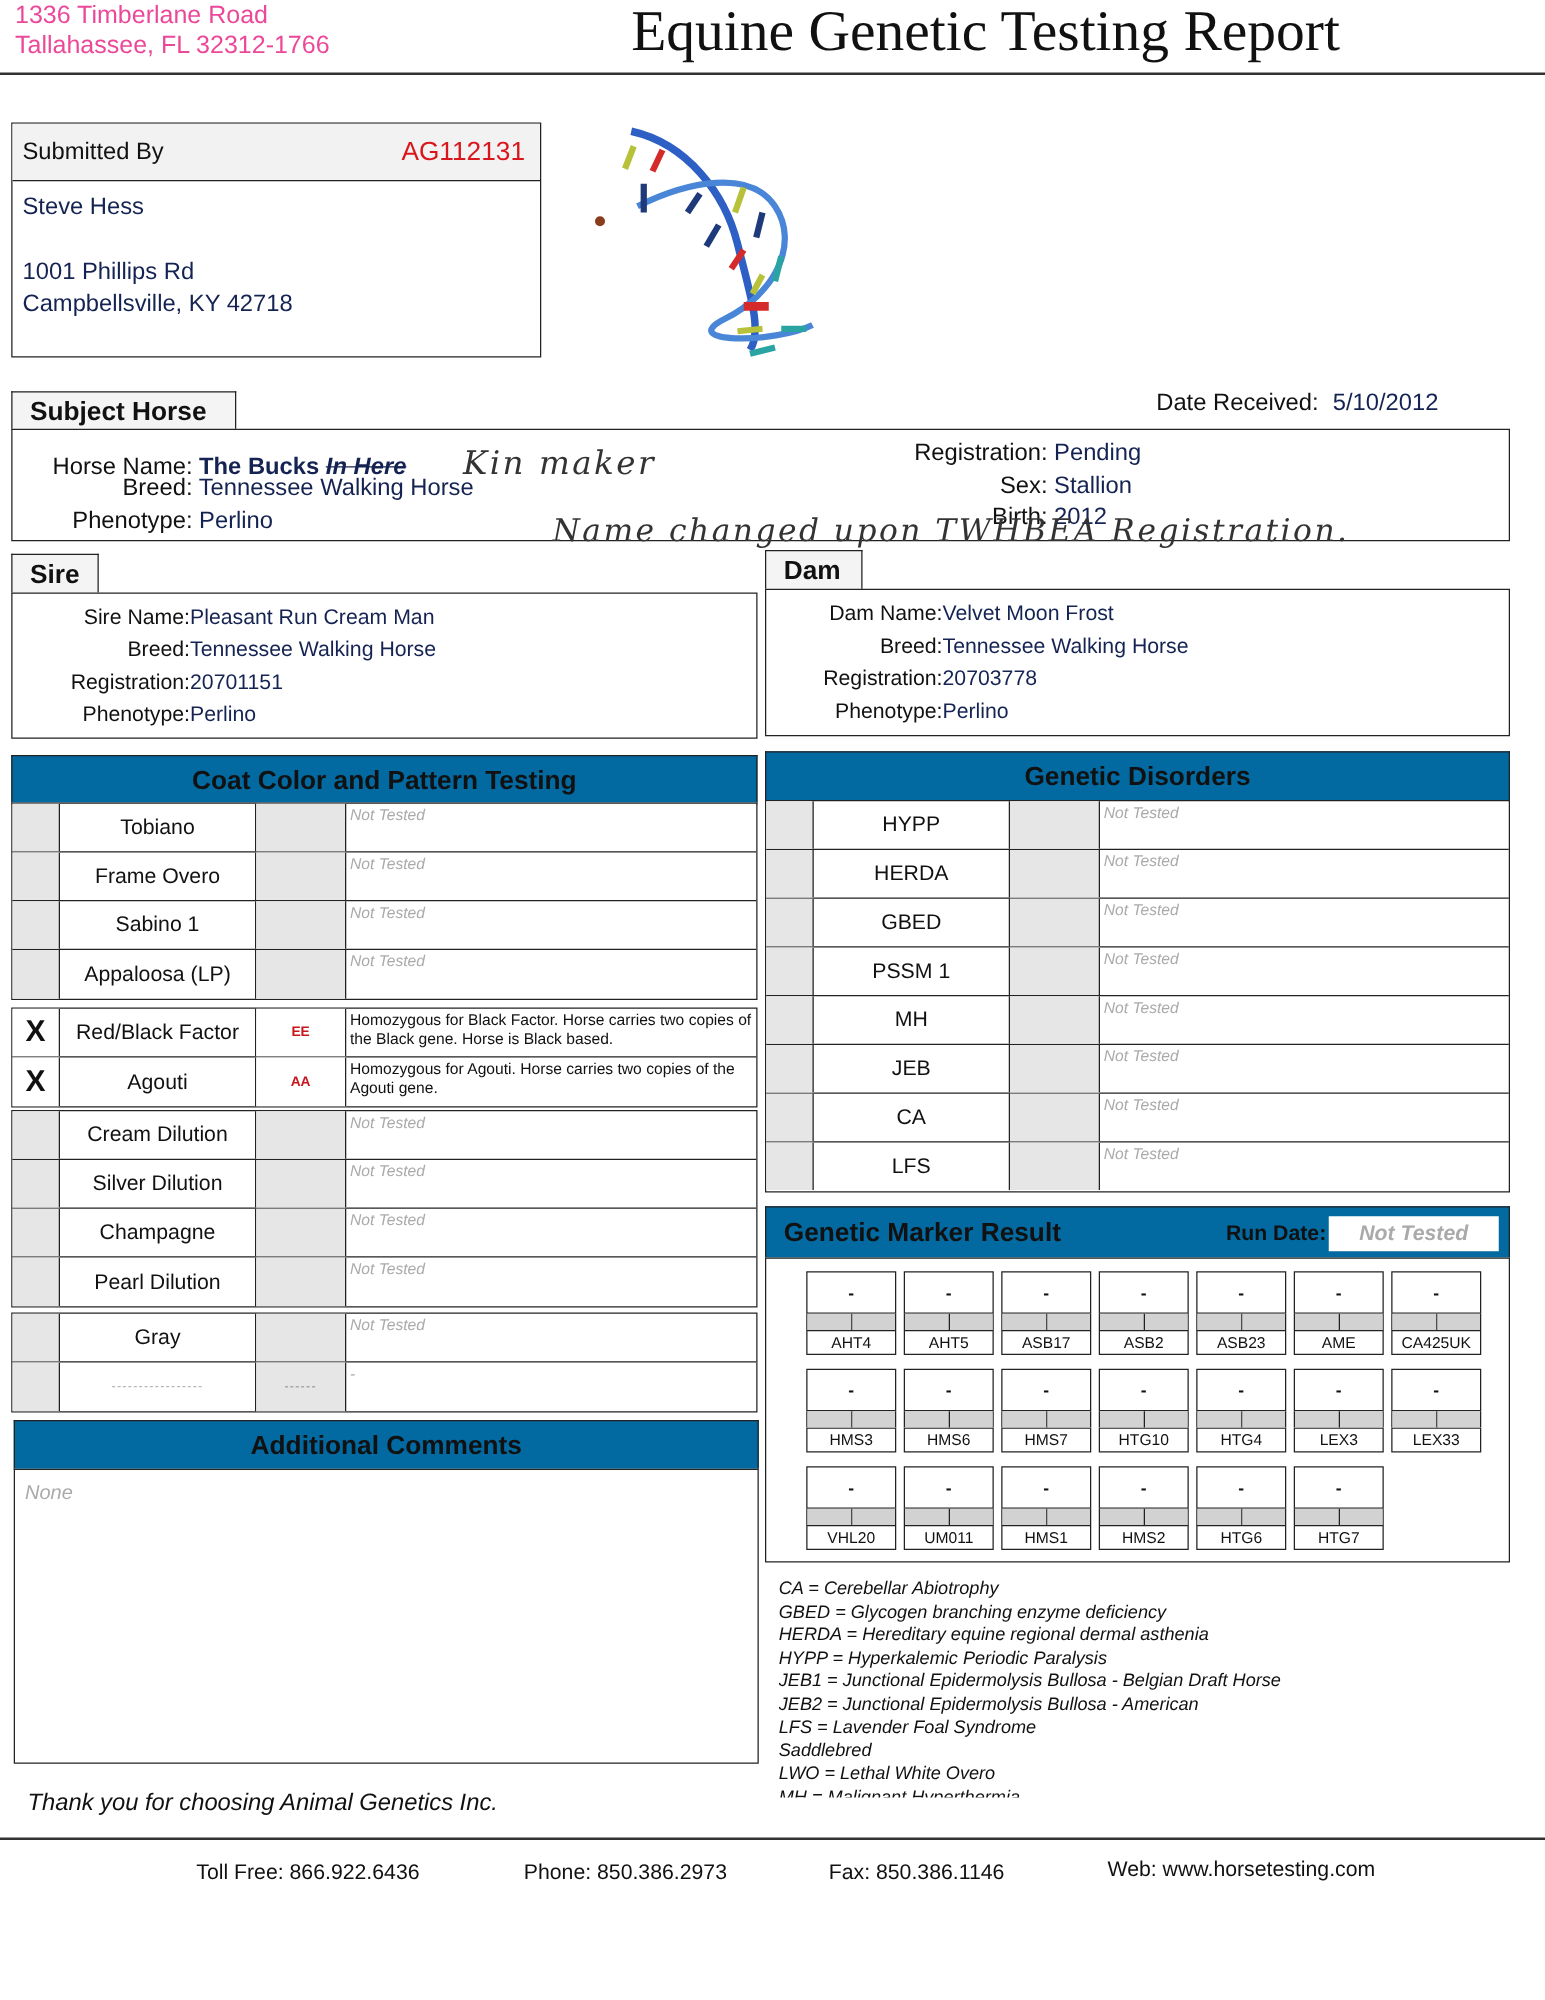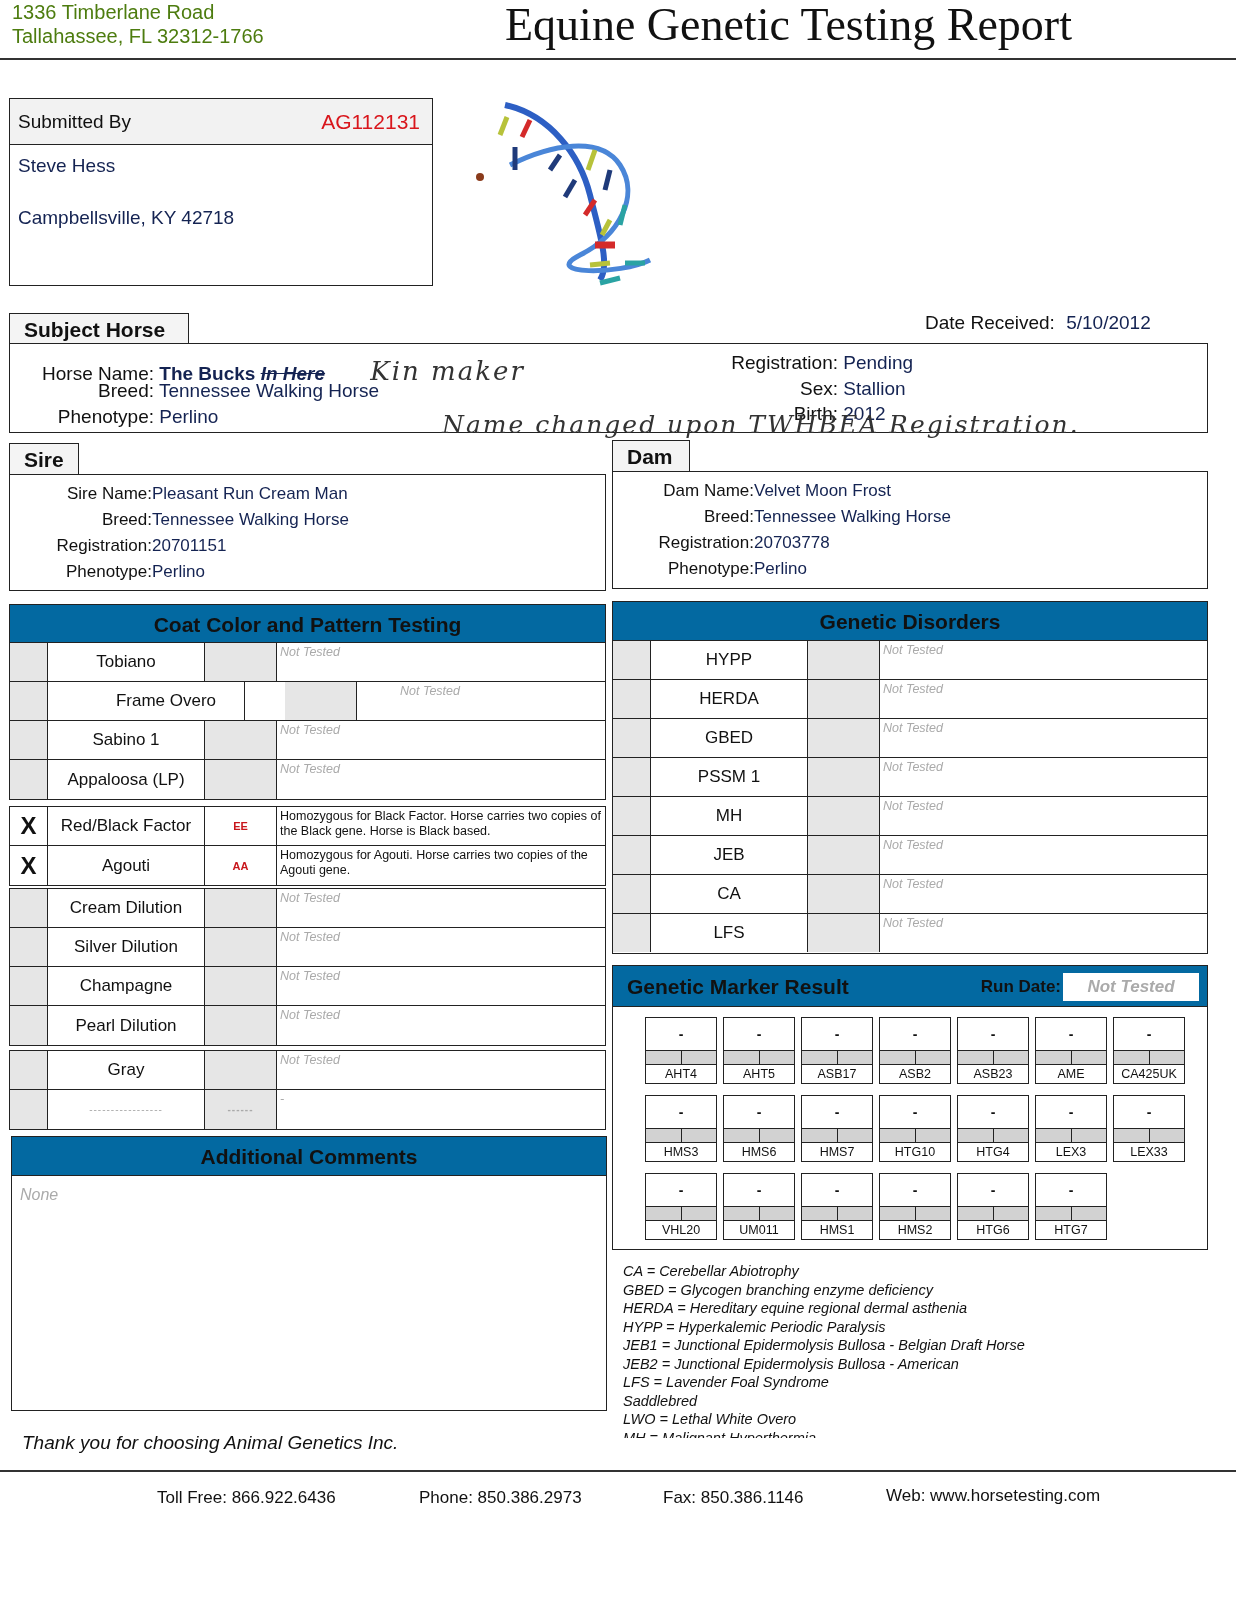--- a/index.html
+++ b/index.html
@@ -1,19 +1,19 @@
 <!DOCTYPE html>
 <html><head>
 <meta charset="utf-8">
 <style>
   * { box-sizing: border-box; margin: 0; padding: 0; }
   html, body { width: 1236px; height: 1600px; background: #fff; overflow: hidden; }
   body { position: relative; font-family: "Liberation Sans", sans-serif; color: #111; }
   .abs { position: absolute; }
-  .lab-addr { left: 12px; top: 0px; font-size: 20px; line-height: 24px; color: #4d7c0f; }
+  .lab-addr { left: 12px; top: 0px; font-size: 20px; line-height: 24px; color: #ec4899; }
   .title { left: 505px; top: 0px; font-family: "Liberation Serif", serif; font-size: 46px; line-height: 50px; color: #111; }
   .rule { left: 0; width: 1236px; height: 2px; background: #333; }
 
   .box { position: absolute; border: 1.5px solid #222; background: #fff; }
   .navy { color: #142352; }
   .tab-head { position: absolute; border: 1.5px solid #222; border-bottom: none; background: #f4f4f4; font-weight: bold; font-size: 21px; padding: 4px 14px 0 14px; }
 
   
   .sub-head { height: 46px; background: #f2f2f2; border-bottom: 1.5px solid #222; display:flex; justify-content:space-between; align-items:center; padding: 0 12px 0 8px; font-size: 19px; }
   .sub-id { color: #d9161c; font-size: 21px; }
@@ -66,20 +66,21 @@
 <div class="abs rule" style="top:58px;"></div>
 
 <div class="box" style="left:9px; top:98px; width:424px; height:188px;">
   <div class="sub-head">
     <span>Submitted By</span>
     <span class="sub-id">AG112131</span>
   </div>
   <div class="sub-body navy">
     <div>Steve Hess</div>
     <div style="height:26px;"></div>
+    <div>1001 Phillips Rd</div>
     <div>Campbellsville,  KY 42718</div>
   </div>
 </div>
 
 <svg class="abs" style="left:470px; top:95px;" width="200" height="200" viewBox="0 0 200 200">
   <path d="M35 10 C 80 20, 110 60, 120 100 S 140 170, 130 185" stroke="#2d5fc4" stroke-width="6" fill="none"></path>
   <path d="M40 70 C 80 50, 130 40, 150 70 S 150 140, 110 160 S 150 180, 180 165" stroke="#4a86d8" stroke-width="5" fill="none"></path>
   <line x1="37" y1="22" x2="30" y2="40" stroke="#b7c23a" stroke-width="5"></line>
   <line x1="60" y1="25" x2="52" y2="42" stroke="#d42a2a" stroke-width="5"></line>
   <line x1="45" y1="52" x2="45" y2="75" stroke="#1f3a7a" stroke-width="5"></line>
@@ -163,21 +164,21 @@
 
 <div class="sec-head" style="left:9px; top:604px; width:597px; height:40px;">Coat Color and Pattern Testing</div>
 <div id="coat-groups">
     <div class="tbl" style="left: 9px; top: 642px; width: 597px;">
       <div class="trow" style="height: 39px;">
         <div class="c-mark "></div>
         <div class="c-name ">Tobiano</div>
         <div class="c-res  "></div>
         <div class="c-desc nt">Not Tested</div>
       </div>
-      <div class="trow" style="height: 39px; gap: 40px;">
+      <div class="trow" style="height: 39px;">
         <div class="c-mark "></div>
         <div class="c-name ">Frame Overo</div>
         <div class="c-res  "></div>
         <div class="c-desc nt">Not Tested</div>
       </div>
       <div class="trow" style="height: 39px;">
         <div class="c-mark "></div>
         <div class="c-name ">Sabino 1</div>
         <div class="c-res  "></div>
         <div class="c-desc nt">Not Tested</div>

